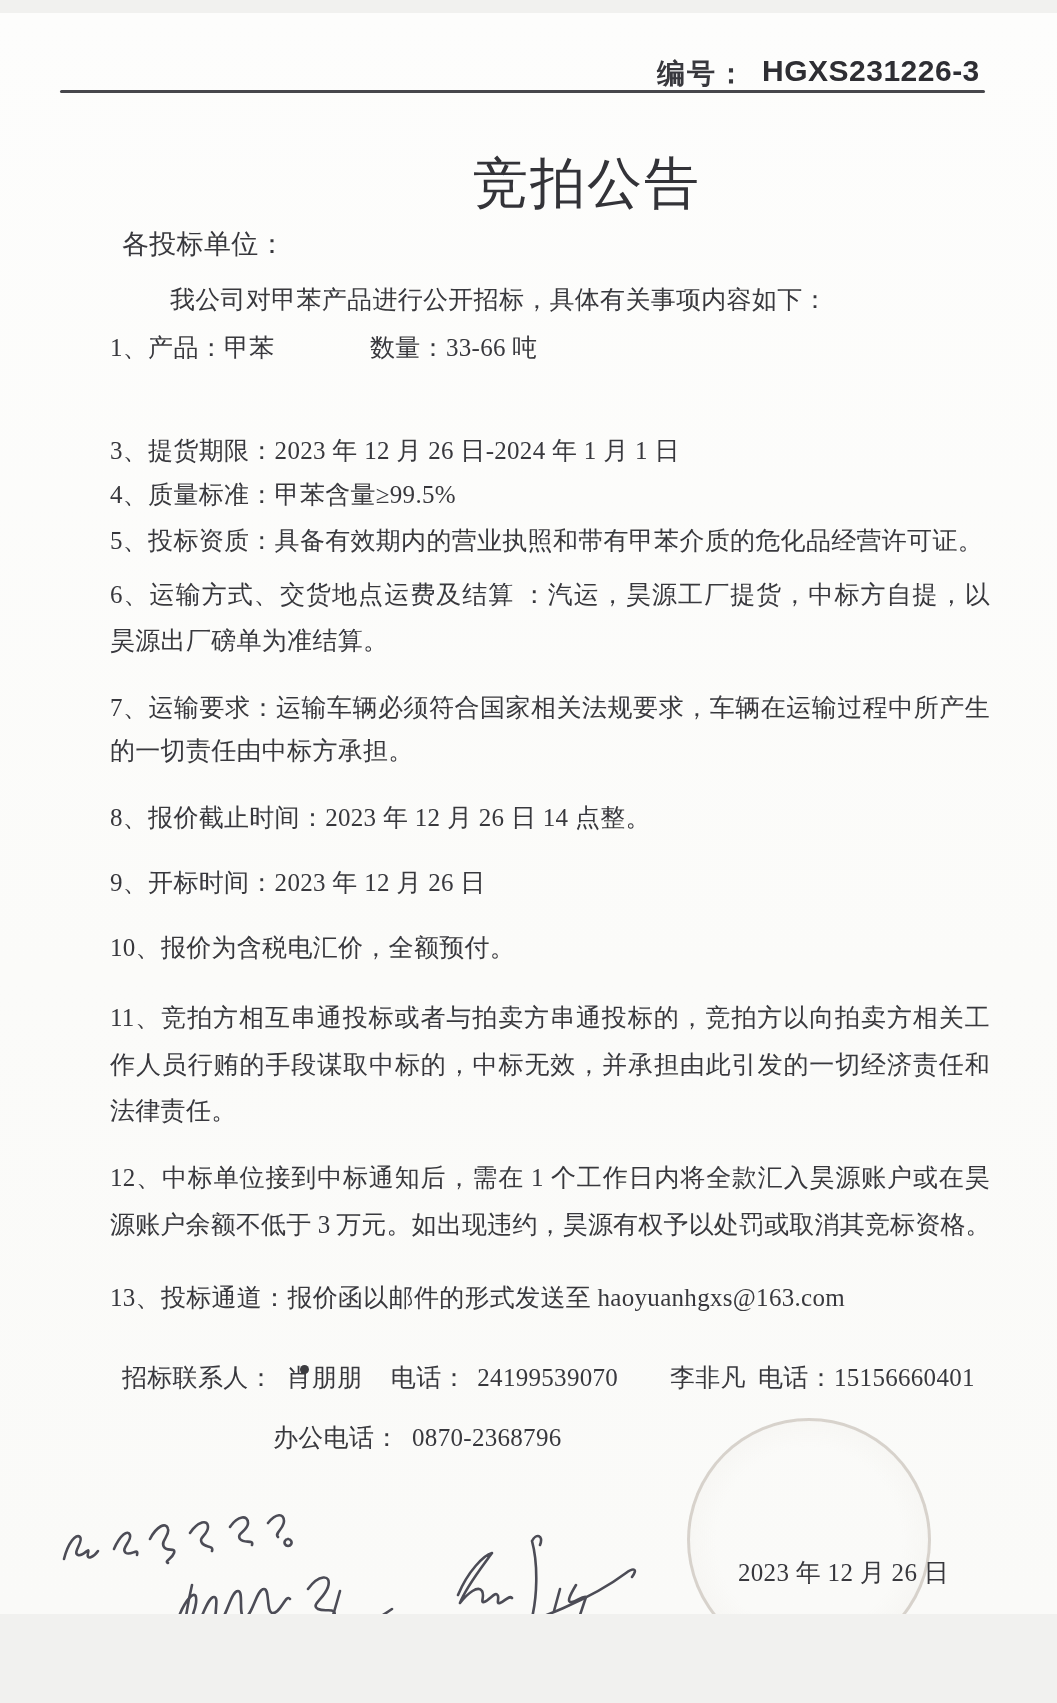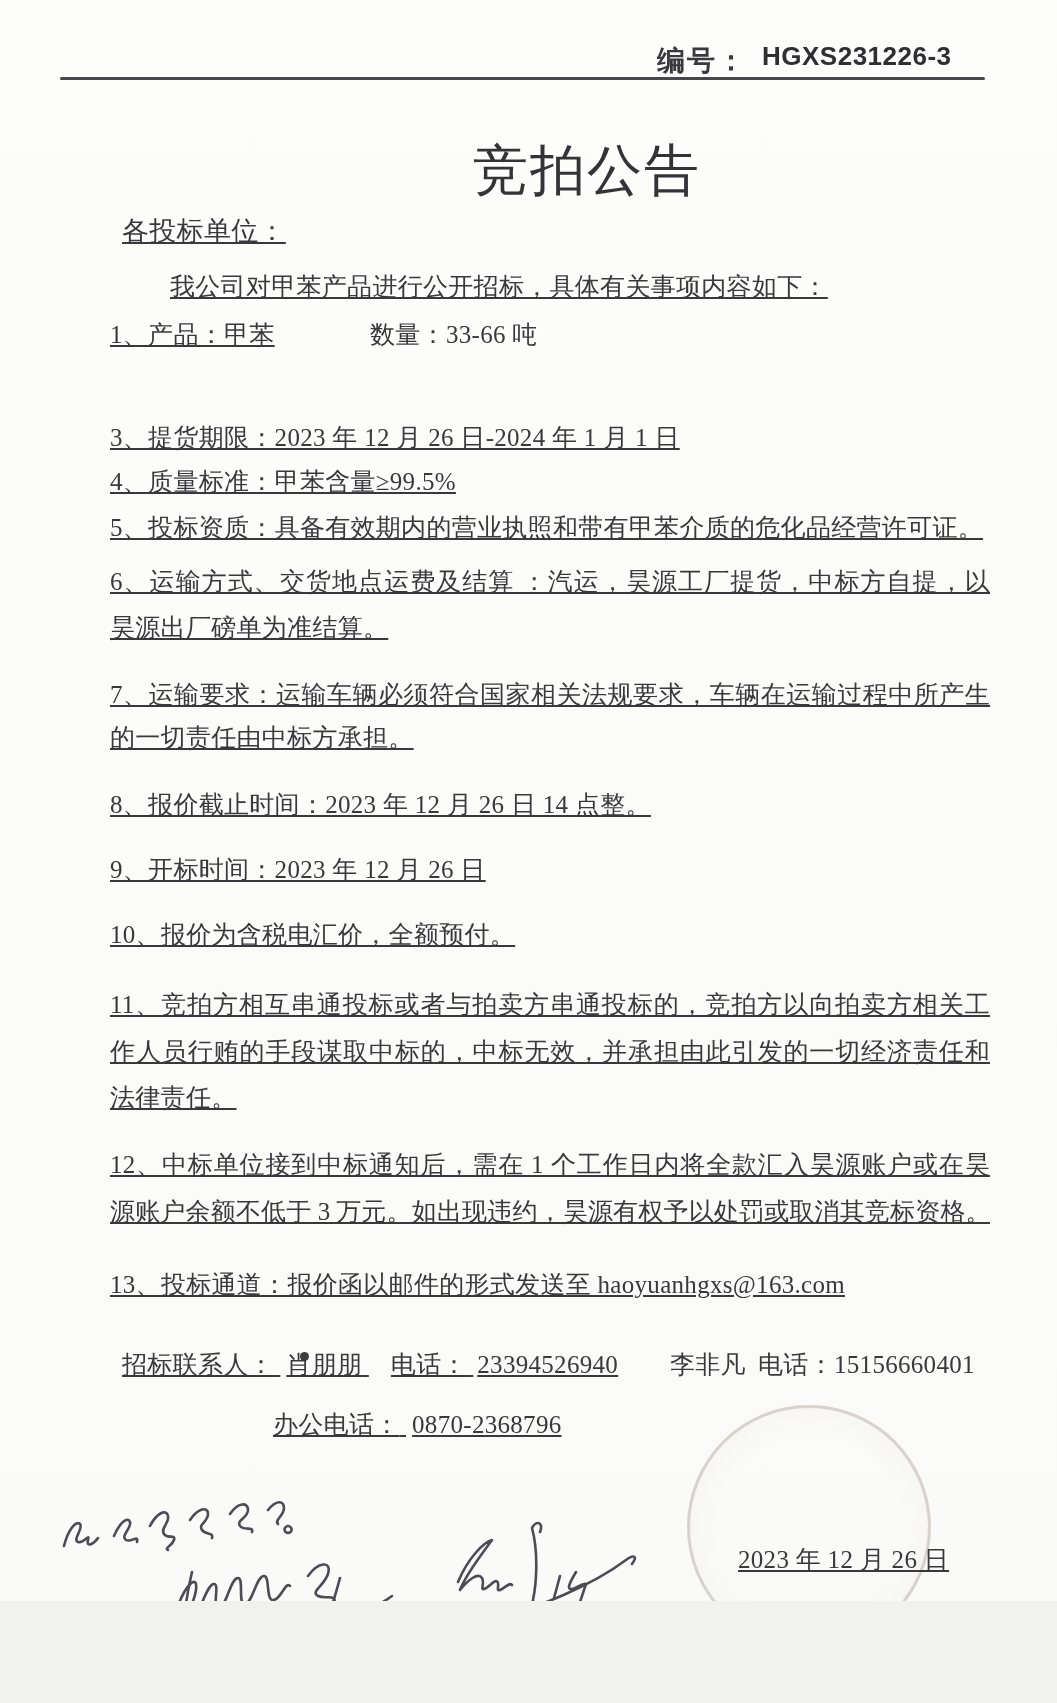--- a/index.html
+++ b/index.html
@@ -1,35 +1,35 @@
 <!DOCTYPE html>
 <html><head>
 <meta charset="utf-8">
 <style>
   html,body{margin:0;padding:0;background:#f1f1ef;}
   .page{
     position:relative;
     width:1057px;height:1601px;
-    margin:0 auto;
+    margin:13px auto;
     background:linear-gradient(180deg,#fdfdfc 0%,#fbfbf9 60%,#fafaf8 100%);
     font-family:"Liberation Serif","DejaVu Serif",serif;
     color:#38383d;
     overflow:hidden;
   }
   .abs{position:absolute;white-space:nowrap;}
-  .body-line{font-size:25px;line-height:34px;letter-spacing:.3px;text-decoration:underline;}
+  .body-line{font-size:25px;line-height:34px;letter-spacing:.3px;}
   .jline{
     left:110px;width:880px;
     white-space:normal;
     text-align:justify;
     text-align-last:justify;
   }
   .tight{letter-spacing:-.6px;}
   .doc-num-label{font-size:28px;font-weight:600;letter-spacing:2px;}
-  .doc-num{font-family:"Liberation Sans","DejaVu Sans",sans-serif;font-weight:bold;font-size:26px;letter-spacing:.5px;color:#2e2e33;}
+  .doc-num{font-family:"Liberation Sans","DejaVu Sans",sans-serif;font-weight:bold;font-size:30px;letter-spacing:.5px;color:#2e2e33;}
   .rule{left:60px;top:77px;width:925px;height:3px;background:#47474c;border-radius:2px;}
   .title{font-size:55px;letter-spacing:2px;color:#333338;}
   .stamp{
     left:687px;top:1405px;width:238px;height:238px;
     border-radius:50%;
     border:3px solid rgba(172,160,148,.42);
     background:radial-gradient(circle at 50% 50%, rgba(190,178,165,0) 55%, rgba(190,178,165,.07) 78%, rgba(190,178,165,0) 82%);
     filter:blur(.7px);
   }
   .blot{left:300px;top:1352px;width:9px;height:9px;border-radius:50%;background:#3c3c40;}
@@ -76,21 +76,21 @@
 
   <div class="abs body-line jline" style="top:1148px;">12、中标单位接到中标通知后，需在 1 个工作日内将全款汇入昊源账户或在昊</div>
   <div class="abs body-line jline tight" style="top:1195px;">源账户余额不低于 3 万元。如出现违约，昊源有权予以处罚或取消其竞标资格。</div>
 
   <div class="abs body-line" style="left:110px;top:1268px;">13、投标通道：报价函以邮件的形式发送至 haoyuanhgxs@163.com</div>
 
   <div class="abs body-line" style="left:122px;top:1348px;width:900px;">
     <span>招标联系人：</span>
     <span style="margin-left:6px;">肖朋朋</span>
     <span style="margin-left:22px;">电话：</span>
-    <span style="margin-left:4px;">23394526940</span>
+    <span style="margin-left:4px;">24199539070</span>
     <span class="abs" style="left:548px;top:0;">李非凡</span>
     <span class="abs" style="left:636px;top:0;">电话：</span>
     <span class="abs" style="left:712px;top:0;">15156660401</span>
   </div>
   <div class="abs blot"></div>
 
   <div class="abs body-line" style="left:273px;top:1408px;">
     <span>办公电话：</span>
     <span style="margin-left:6px;">0870-2368796</span>
   </div>

